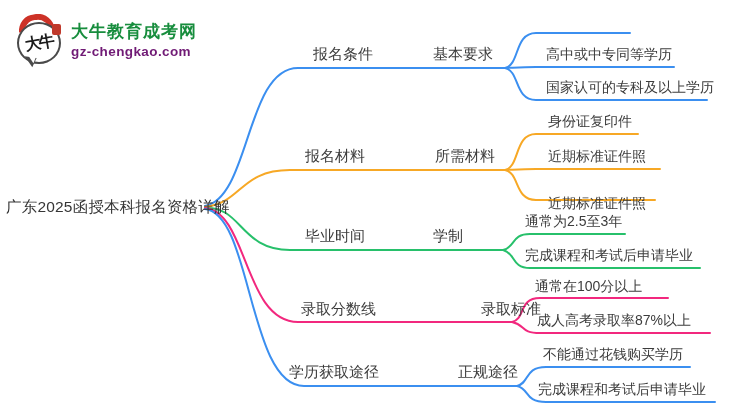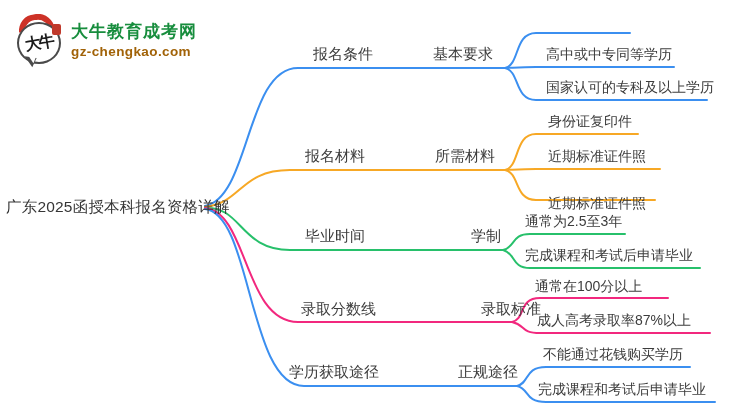--- a/index.html
+++ b/index.html
@@ -37,21 +37,21 @@
     border-left:9px solid transparent;border-right:3px solid transparent;
     border-top:10px solid #4a4a4a;transform:rotate(8deg);
   }
   .tail-fill{
     position:absolute;left:12px;top:42px;width:0;height:0;
     border-left:7px solid transparent;border-right:2px solid transparent;
     border-top:8px solid #fff;transform:rotate(8deg);
   }
   .logo-text{display:flex;flex-direction:column;}
   .logo-title{font-size:17px;font-weight:bold;color:#178d3d;letter-spacing:1px;}
-  .logo-domain{font-size:13.5px;font-weight:bold;color:#a16207;letter-spacing:.4px;margin-top:1px;}
+  .logo-domain{font-size:13.5px;font-weight:bold;color:#701a75;letter-spacing:.4px;margin-top:1px;}
 </style>
 </head>
 <body>
 
 <div class="stage">
 
   <svg class="wires" viewBox="0 0 750 410">
     <g fill="none" stroke-width="2" stroke-linecap="round">
 
       <path d="M205,206 C250,198 246,68 298,68 L505,68" stroke="#3b8ff0"></path>
@@ -101,21 +101,21 @@
   <div class="label leaf" style="left:546px;top:78px;">国家认可的专科及以上学历</div>
   <div class="label leaf" style="left:546px;top:45px;">高中或中专同等学历</div>
 
   <div class="label l1" style="left:305px;top:146px;">报名材料</div>
   <div class="label l2" style="left:435px;top:146px;">所需材料</div>
   <div class="label leaf" style="left:548px;top:112px;">身份证复印件</div>
   <div class="label leaf" style="left:548px;top:147px;">近期标准证件照</div>
   <div class="label leaf" style="left:548px;top:178px;margin-top:16px;">近期标准证件照</div>
 
   <div class="label l1" style="left:305px;top:226px;">毕业时间</div>
-  <div class="label l2" style="left:433px;top:226px;margin-left:38px;">学制</div>
+  <div class="label l2" style="left:433px;top:226px;">学制</div>
   <div class="label leaf" style="left:525px;top:212px;">通常为2.5至3年</div>
   <div class="label leaf" style="left:525px;top:246px;">完成课程和考试后申请毕业</div>
 
   <div class="label l1" style="left:301px;top:299px;">录取分数线</div>
   <div class="label l2" style="left:445px;top:299px;margin-left:36px;">录取标准</div>
   <div class="label leaf" style="left:535px;top:277px;">通常在100分以上</div>
   <div class="label leaf" style="left:537px;top:311px;">成人高考录取率87%以上</div>
 
   <div class="label l1" style="left:289px;top:362px;">学历获取途径</div>
   <div class="label l2" style="left:458px;top:362px;">正规途径</div>

